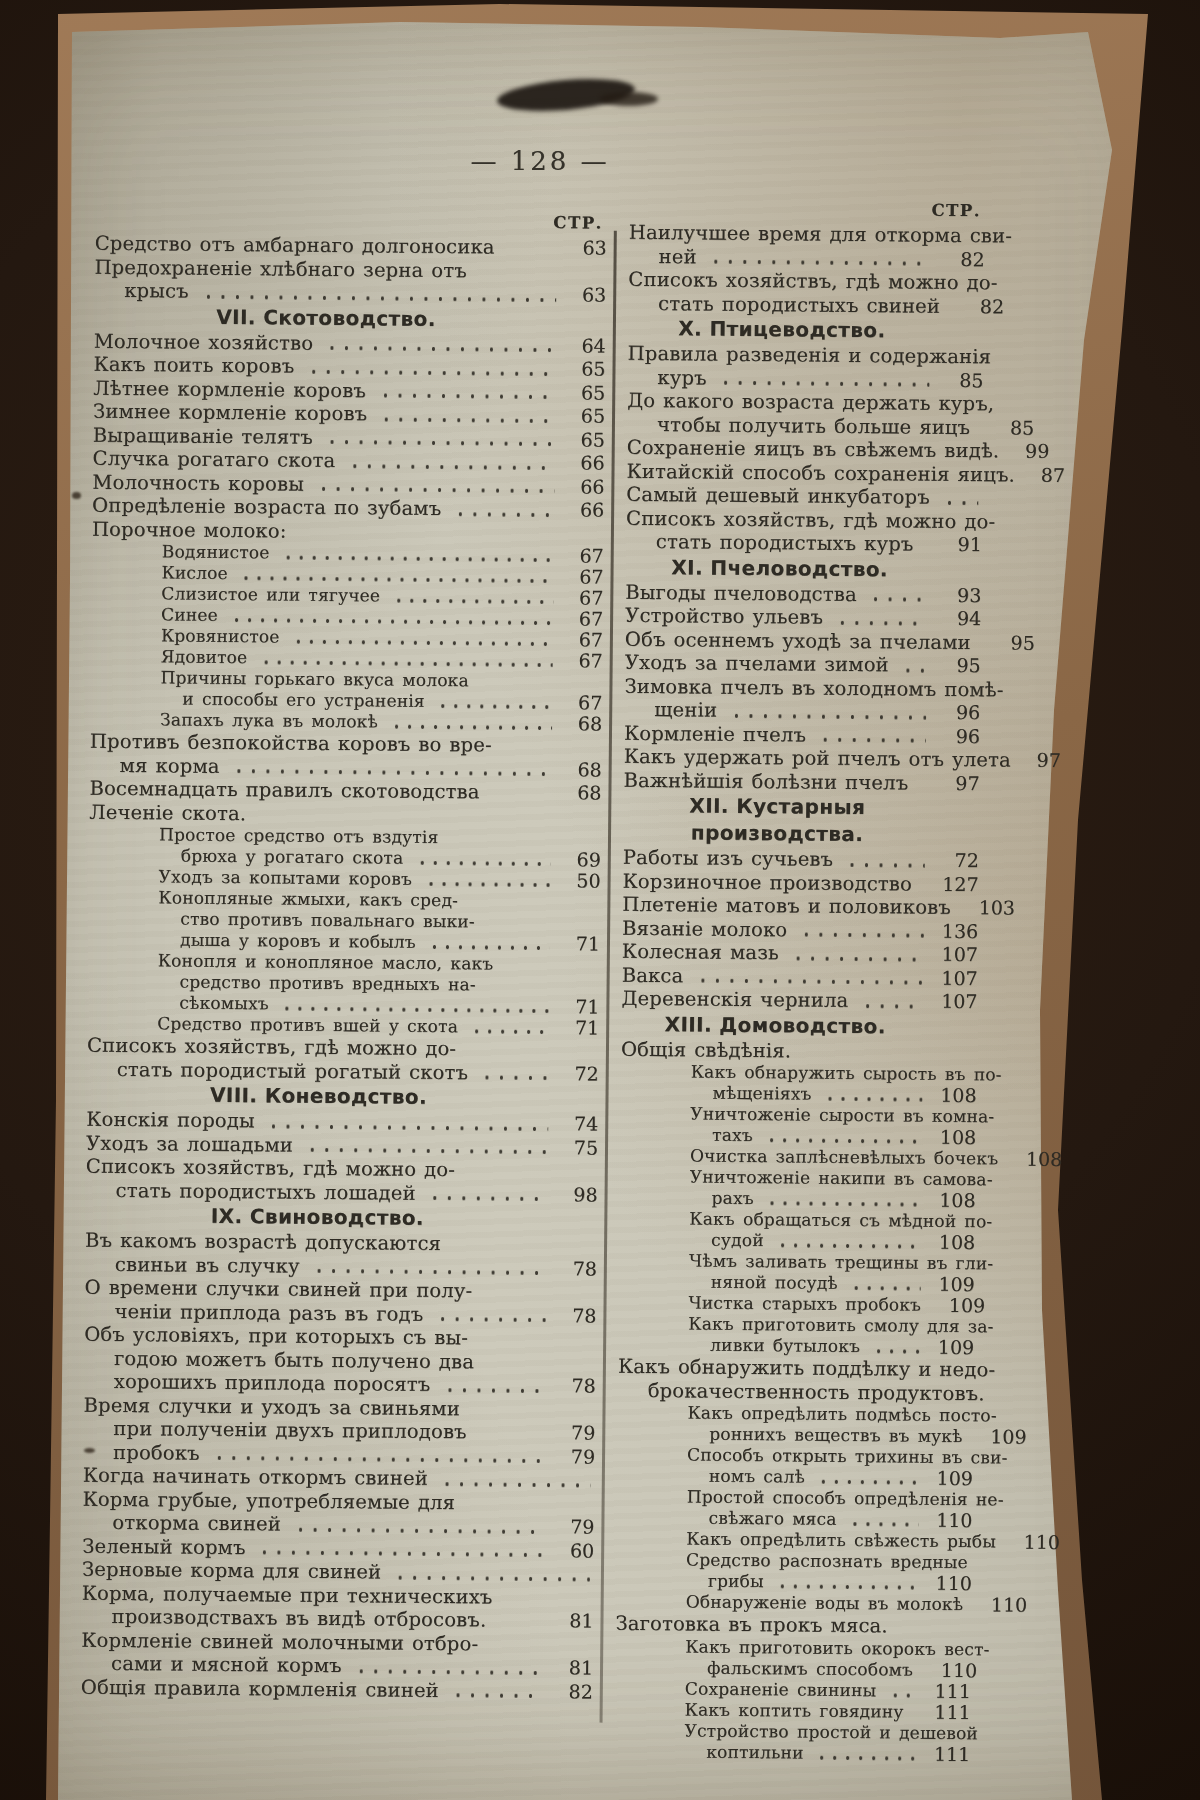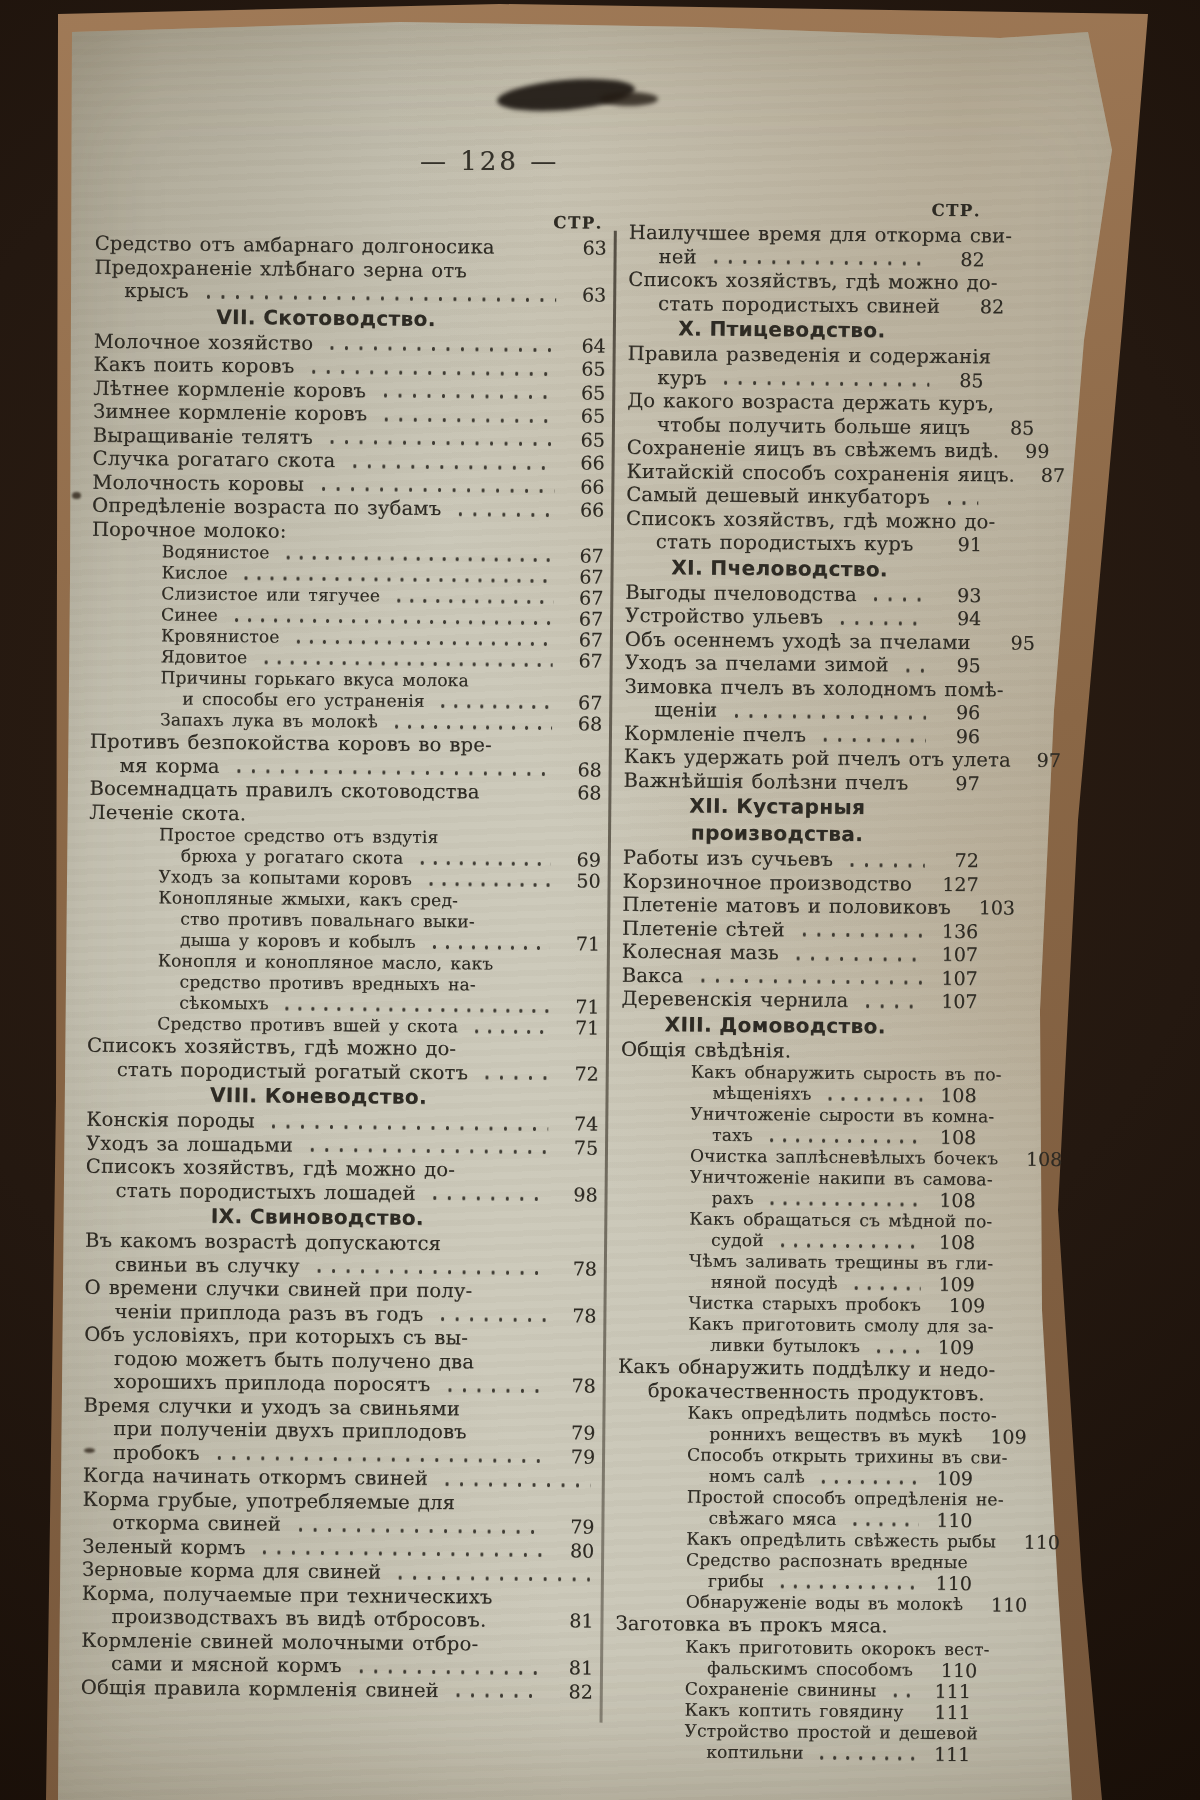--- a/index.html
+++ b/index.html
@@ -28,21 +28,21 @@
   .smudge{
     position:absolute;left:497px;top:80px;width:138px;height:30px;border-radius:50%;
     background:#1b1510;opacity:.9;filter:blur(2px);transform:rotate(-5deg);
   }
   .smudge-tail{
     position:absolute;left:600px;top:92px;width:58px;height:14px;border-radius:50%;
     background:#241c14;opacity:.8;filter:blur(2px);
   }
   .speck{position:absolute;width:9px;height:7px;border-radius:50%;background:#30261b;opacity:.8;filter:blur(1px);}
   .folio{
-    position:absolute;left:420px;top:146px;width:240px;
+    position:absolute;left:420px;top:146px;width:240px;text-align:center;
     font-size:26px;letter-spacing:3px;color:#35322a;
     text-shadow:.3px .3px .6px rgba(50,46,38,.5);
   }
   .content{
     position:absolute;left:95px;top:192px;width:892px;height:1570px;
     transform:rotate(.55deg);transform-origin:30px 20px;
     color:#2e2b24;text-shadow:.3px .3px .5px rgba(50,46,38,.45);
   }
   .divider{
     position:absolute;left:519px;top:34px;width:2.5px;height:1492px;
@@ -326,21 +326,21 @@
           <span class="t">Корма грубые, употребляемые для</span>
         </div>
         <div class="row ind1">
           <span class="t">откорма свиней</span>
           <span class="dots"></span>
           <span class="p">79</span>
         </div>
         <div class="row ind0">
           <span class="t">Зеленый кормъ</span>
           <span class="dots"></span>
-          <span class="p">80</span>
+          <span class="p">60</span>
         </div>
         <div class="row ind0">
           <span class="t">Зерновые корма для свиней</span>
           <span class="dots"></span>
         </div>
         <div class="row ind0">
           <span class="t">Корма, получаемые при техническихъ</span>
         </div>
         <div class="row ind1">
           <span class="t">производствахъ въ видѣ отбросовъ.</span>
@@ -475,21 +475,21 @@
           <span class="t">Корзиночное производство</span>
           <span class="dots"></span>
           <span class="p">127</span>
         </div>
         <div class="row ind0">
           <span class="t">Плетеніе матовъ и половиковъ</span>
           <span class="dots"></span>
           <span class="p">103</span>
         </div>
         <div class="row ind0">
-          <span class="t">Плетеніе сѣтей</span>
+          <span class="t">Вязаніе молоко</span>
           <span class="dots"></span>
           <span class="p">136</span>
         </div>
         <div class="row ind0">
           <span class="t">Колесная мазь</span>
           <span class="dots"></span>
           <span class="p">107</span>
         </div>
         <div class="row ind0">
           <span class="t">Вакса</span>

